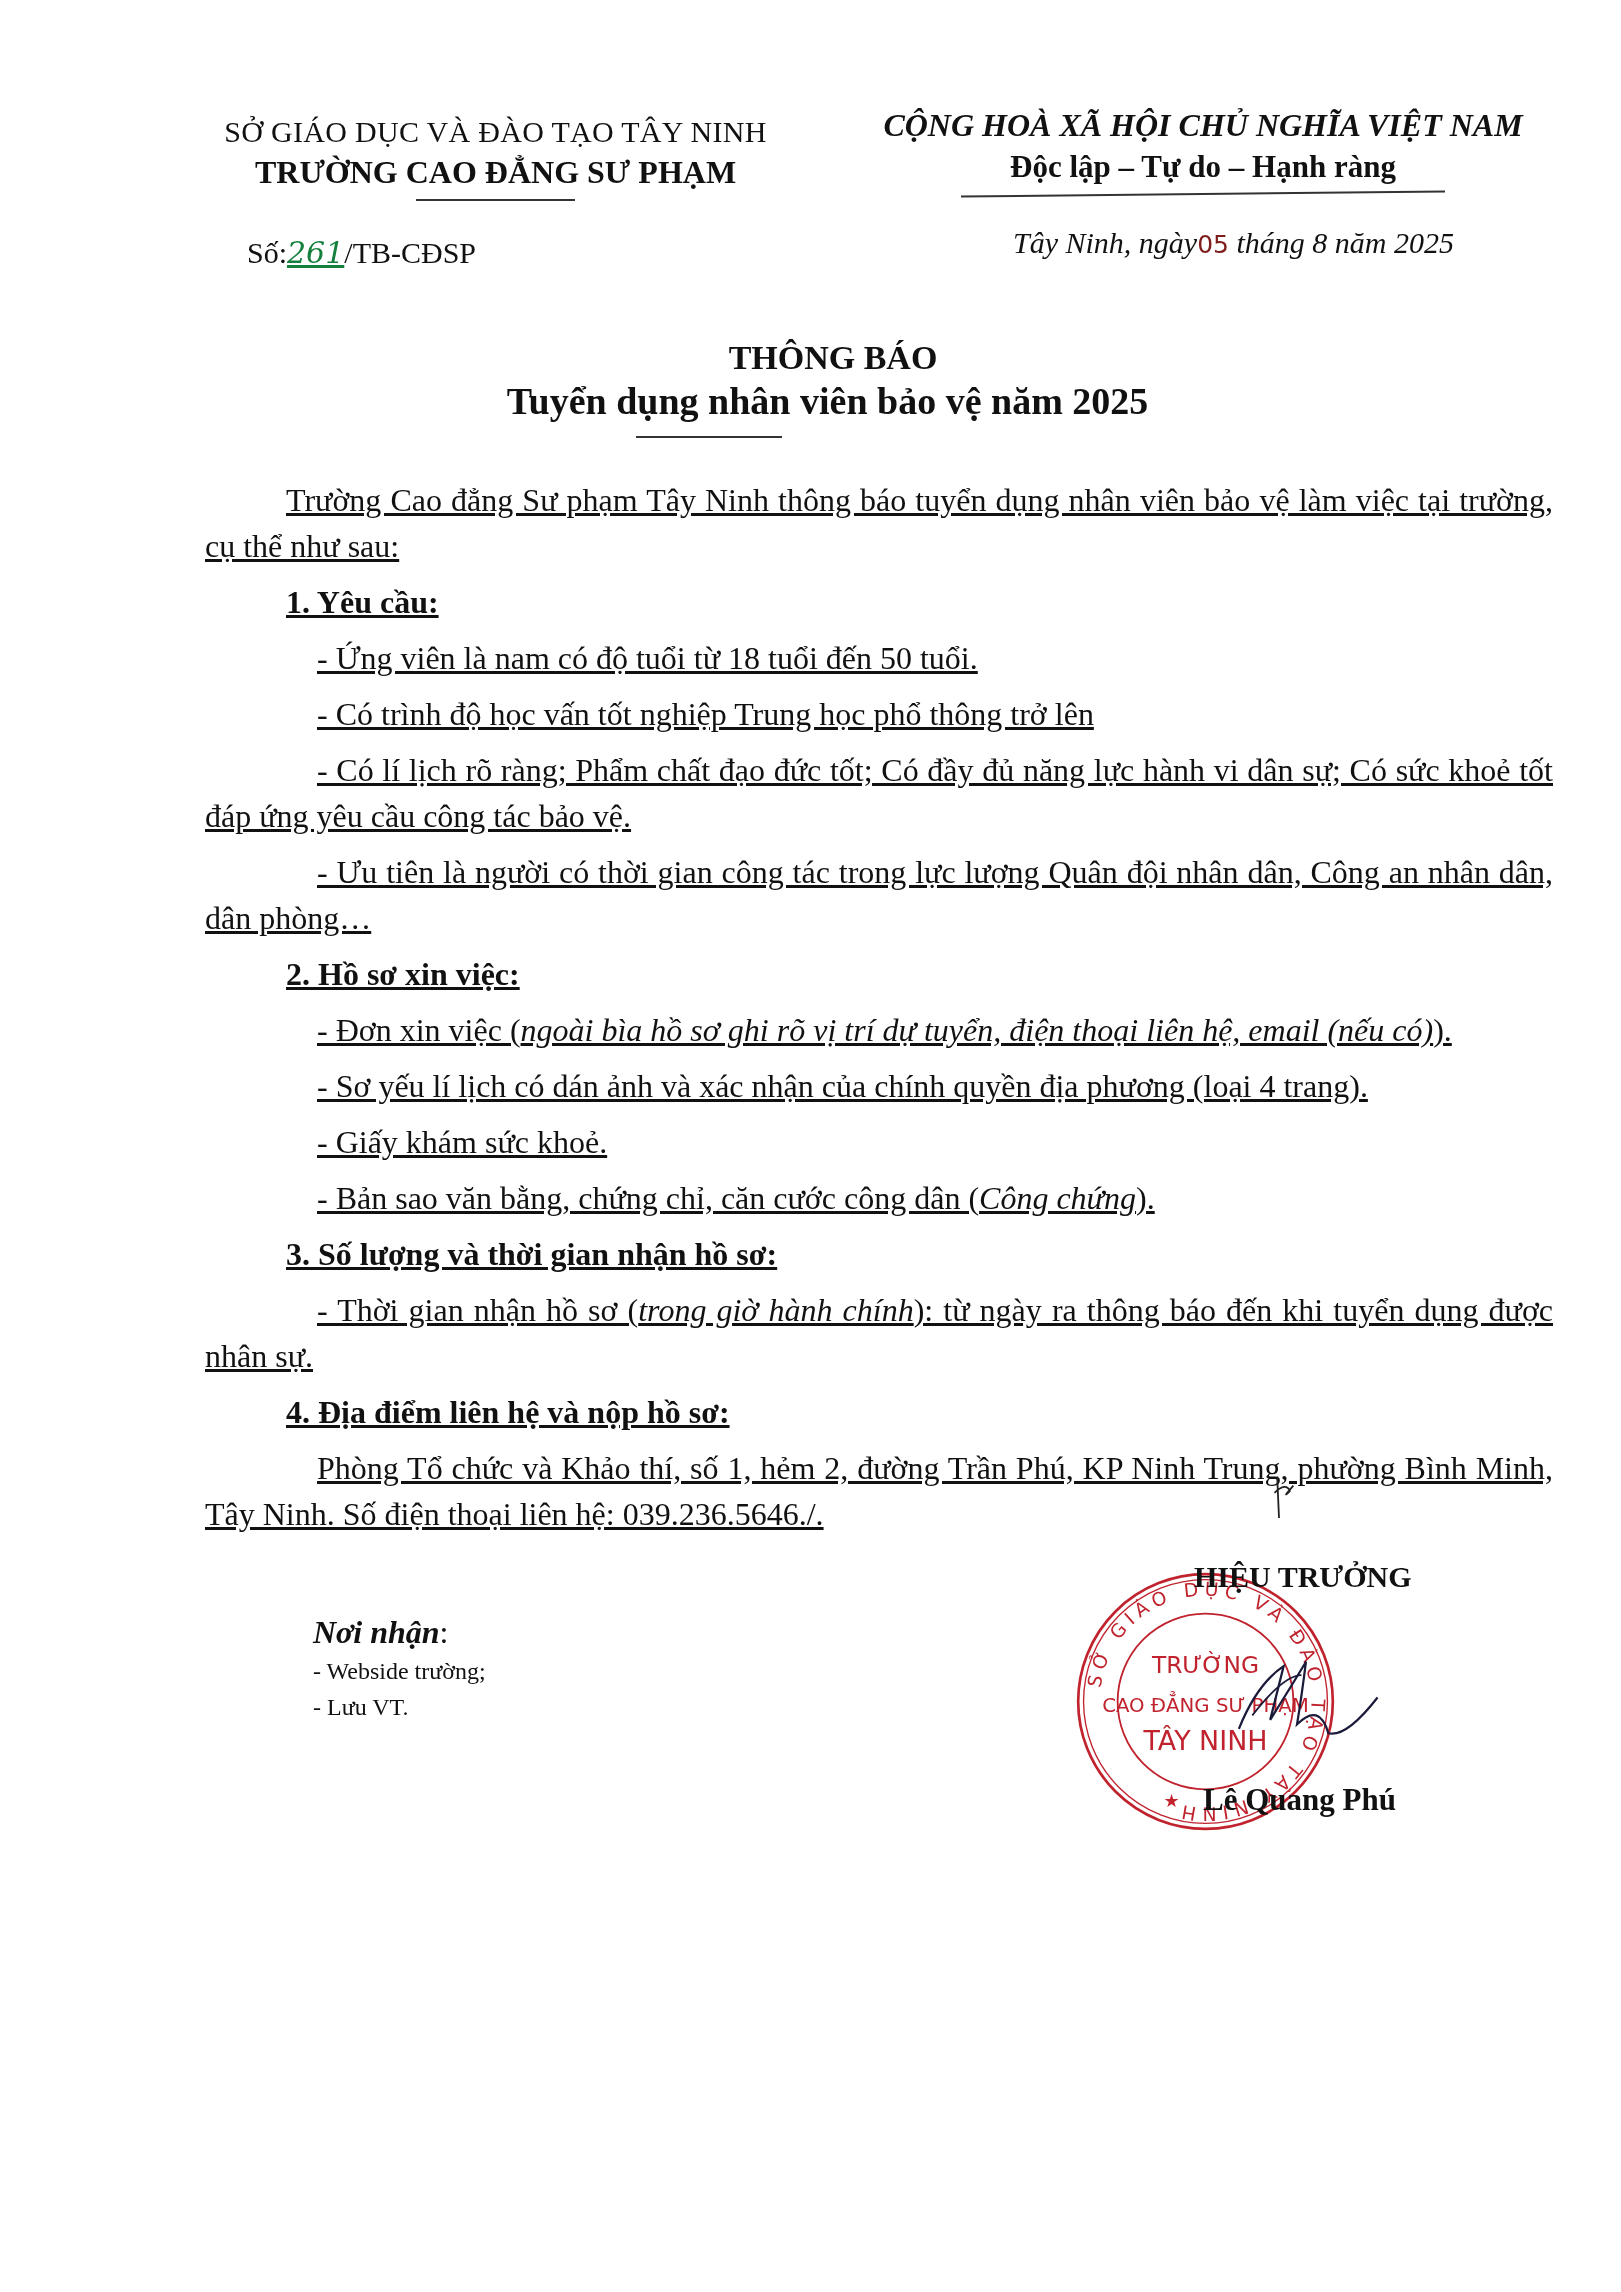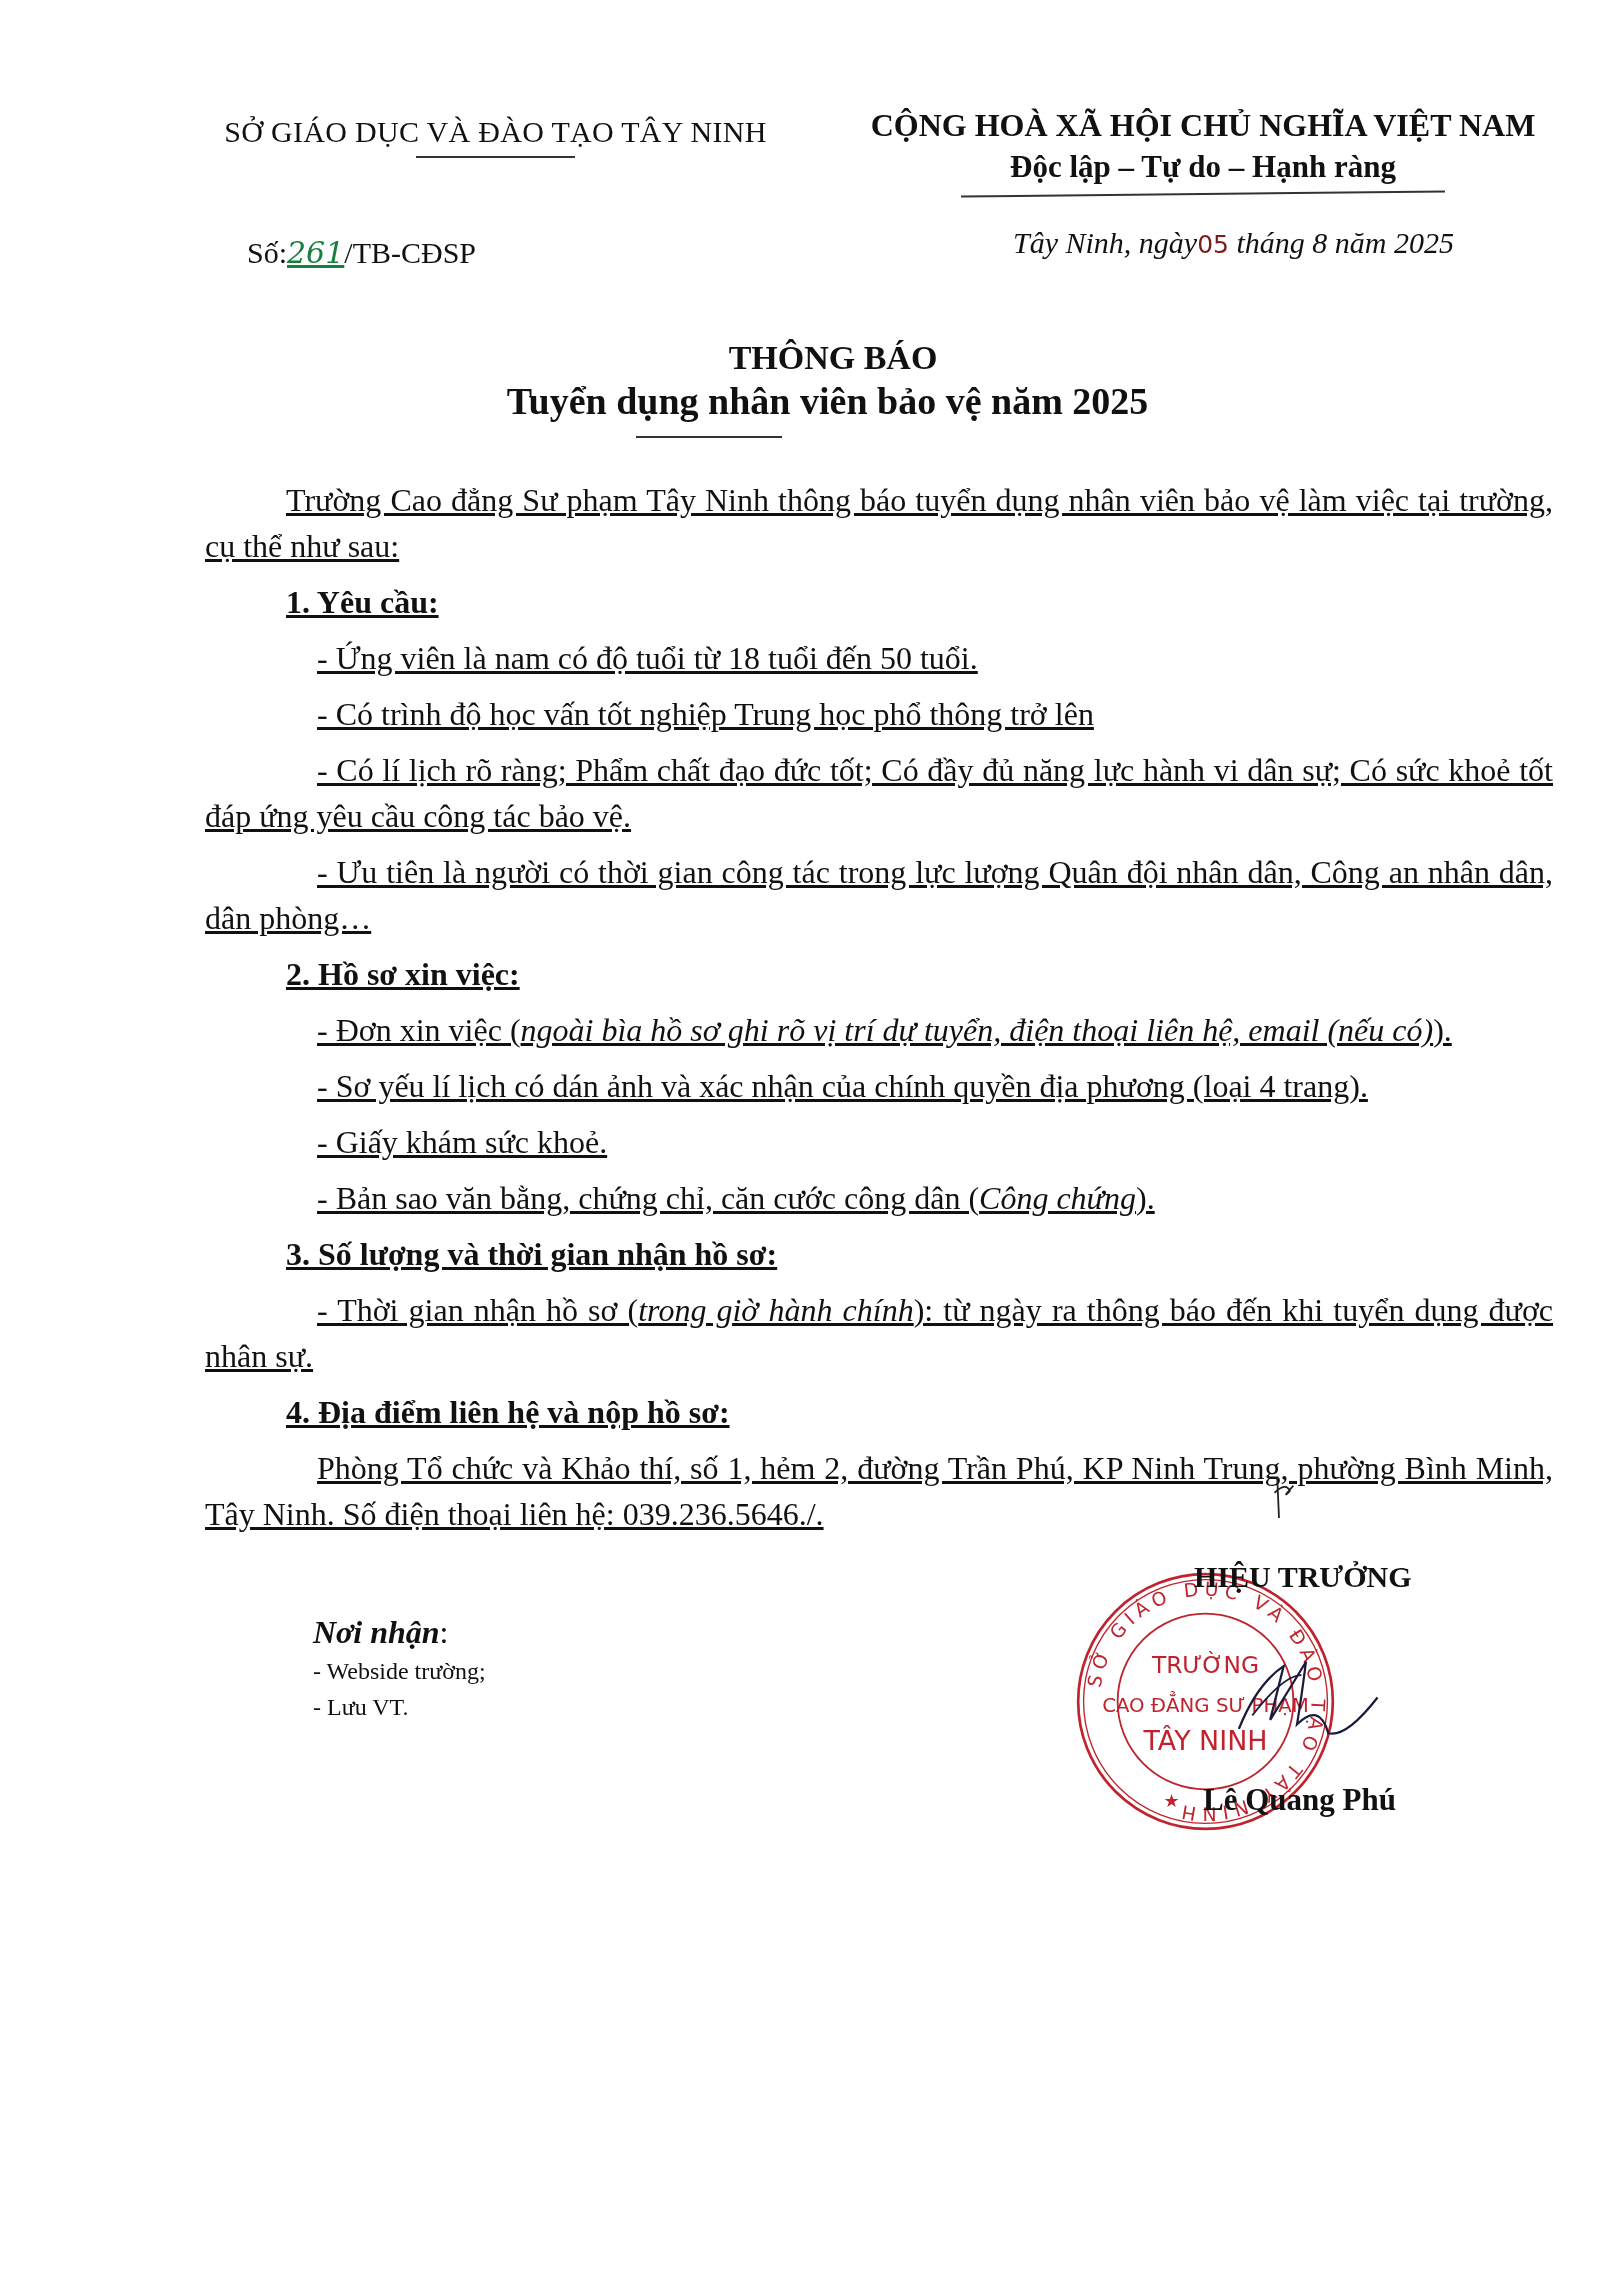--- a/index.html
+++ b/index.html
@@ -5,21 +5,21 @@
     html, body { margin: 0; padding: 0; background: #ffffff; }
     body { width: 1622px; height: 2293px; position: relative; overflow: hidden;
            font-family: "Liberation Serif", "DejaVu Serif", serif; color: #111; }
     .page { position: absolute; left: 12px; top: 0; width: 1622px; height: 1857px; }
 
     
     .hdr-left { position: absolute; left: 161px; top: 112px; width: 645px; text-align: center; }
     .hdr-right { position: absolute; left: 806px; top: 106px; width: 770px; text-align: center; }
     .agency { font-size: 30px; letter-spacing: 0.3px; line-height: 39px; }
     .school { font-size: 32px; font-weight: bold; line-height: 43px; }
-    .country { font-size: 32px; font-weight: bold; line-height: 39px; }
+    .country { font-size: 32px; font-weight: bold; line-height: 39px; font-style: italic; }
     .motto { font-size: 31px; font-weight: bold; line-height: 43px; }
     .rule { height: 1.8px; background: #333; margin: 5.4px auto 0; }
     .rule-left { width: 159px; }
     .rule-right { width: 484px; transform: rotate(-0.6deg); }
 
     .docno { position: absolute; left: 235px; top: 235px; font-size: 30px; }
     .docno .hand { font-family: "DejaVu Serif", serif; font-style: italic; color: #15803d; text-decoration: underline; }
     .date { position: absolute; left: 1001px; top: 226px; font-size: 30px; font-style: italic; }
     .date .hand { color: #7f1d1d; font-style: normal; font-family: "DejaVu Sans", sans-serif; font-size: 25px; }
 
@@ -49,20 +49,21 @@
     .signature { position: absolute; left: 1209px; top: 1648px; width: 161px; height: 99px; }
     .tick-mark { position: absolute; left: 1258px; top: 1473px; width: 27px; height: 54px; }
   </style>
 </head>
 <body>
 
 <div class="page">
 
   <div class="hdr-left">
     <div class="agency">SỞ GIÁO DỤC VÀ ĐÀO TẠO TÂY NINH</div>
+    <div class="school">TRƯỜNG CAO ĐẲNG SƯ PHẠM</div>
     <div class="rule rule-left"></div>
   </div>
 
   <div class="docno">
     <span>Số:</span><span class="hand">261</span><span>/TB-CĐSP</span>
   </div>
 
   <div class="hdr-right">
     <div class="country">CỘNG HOÀ XÃ HỘI CHỦ NGHĨA VIỆT NAM</div>
     <div class="motto">Độc lập – Tự do – Hạnh ràng</div>

